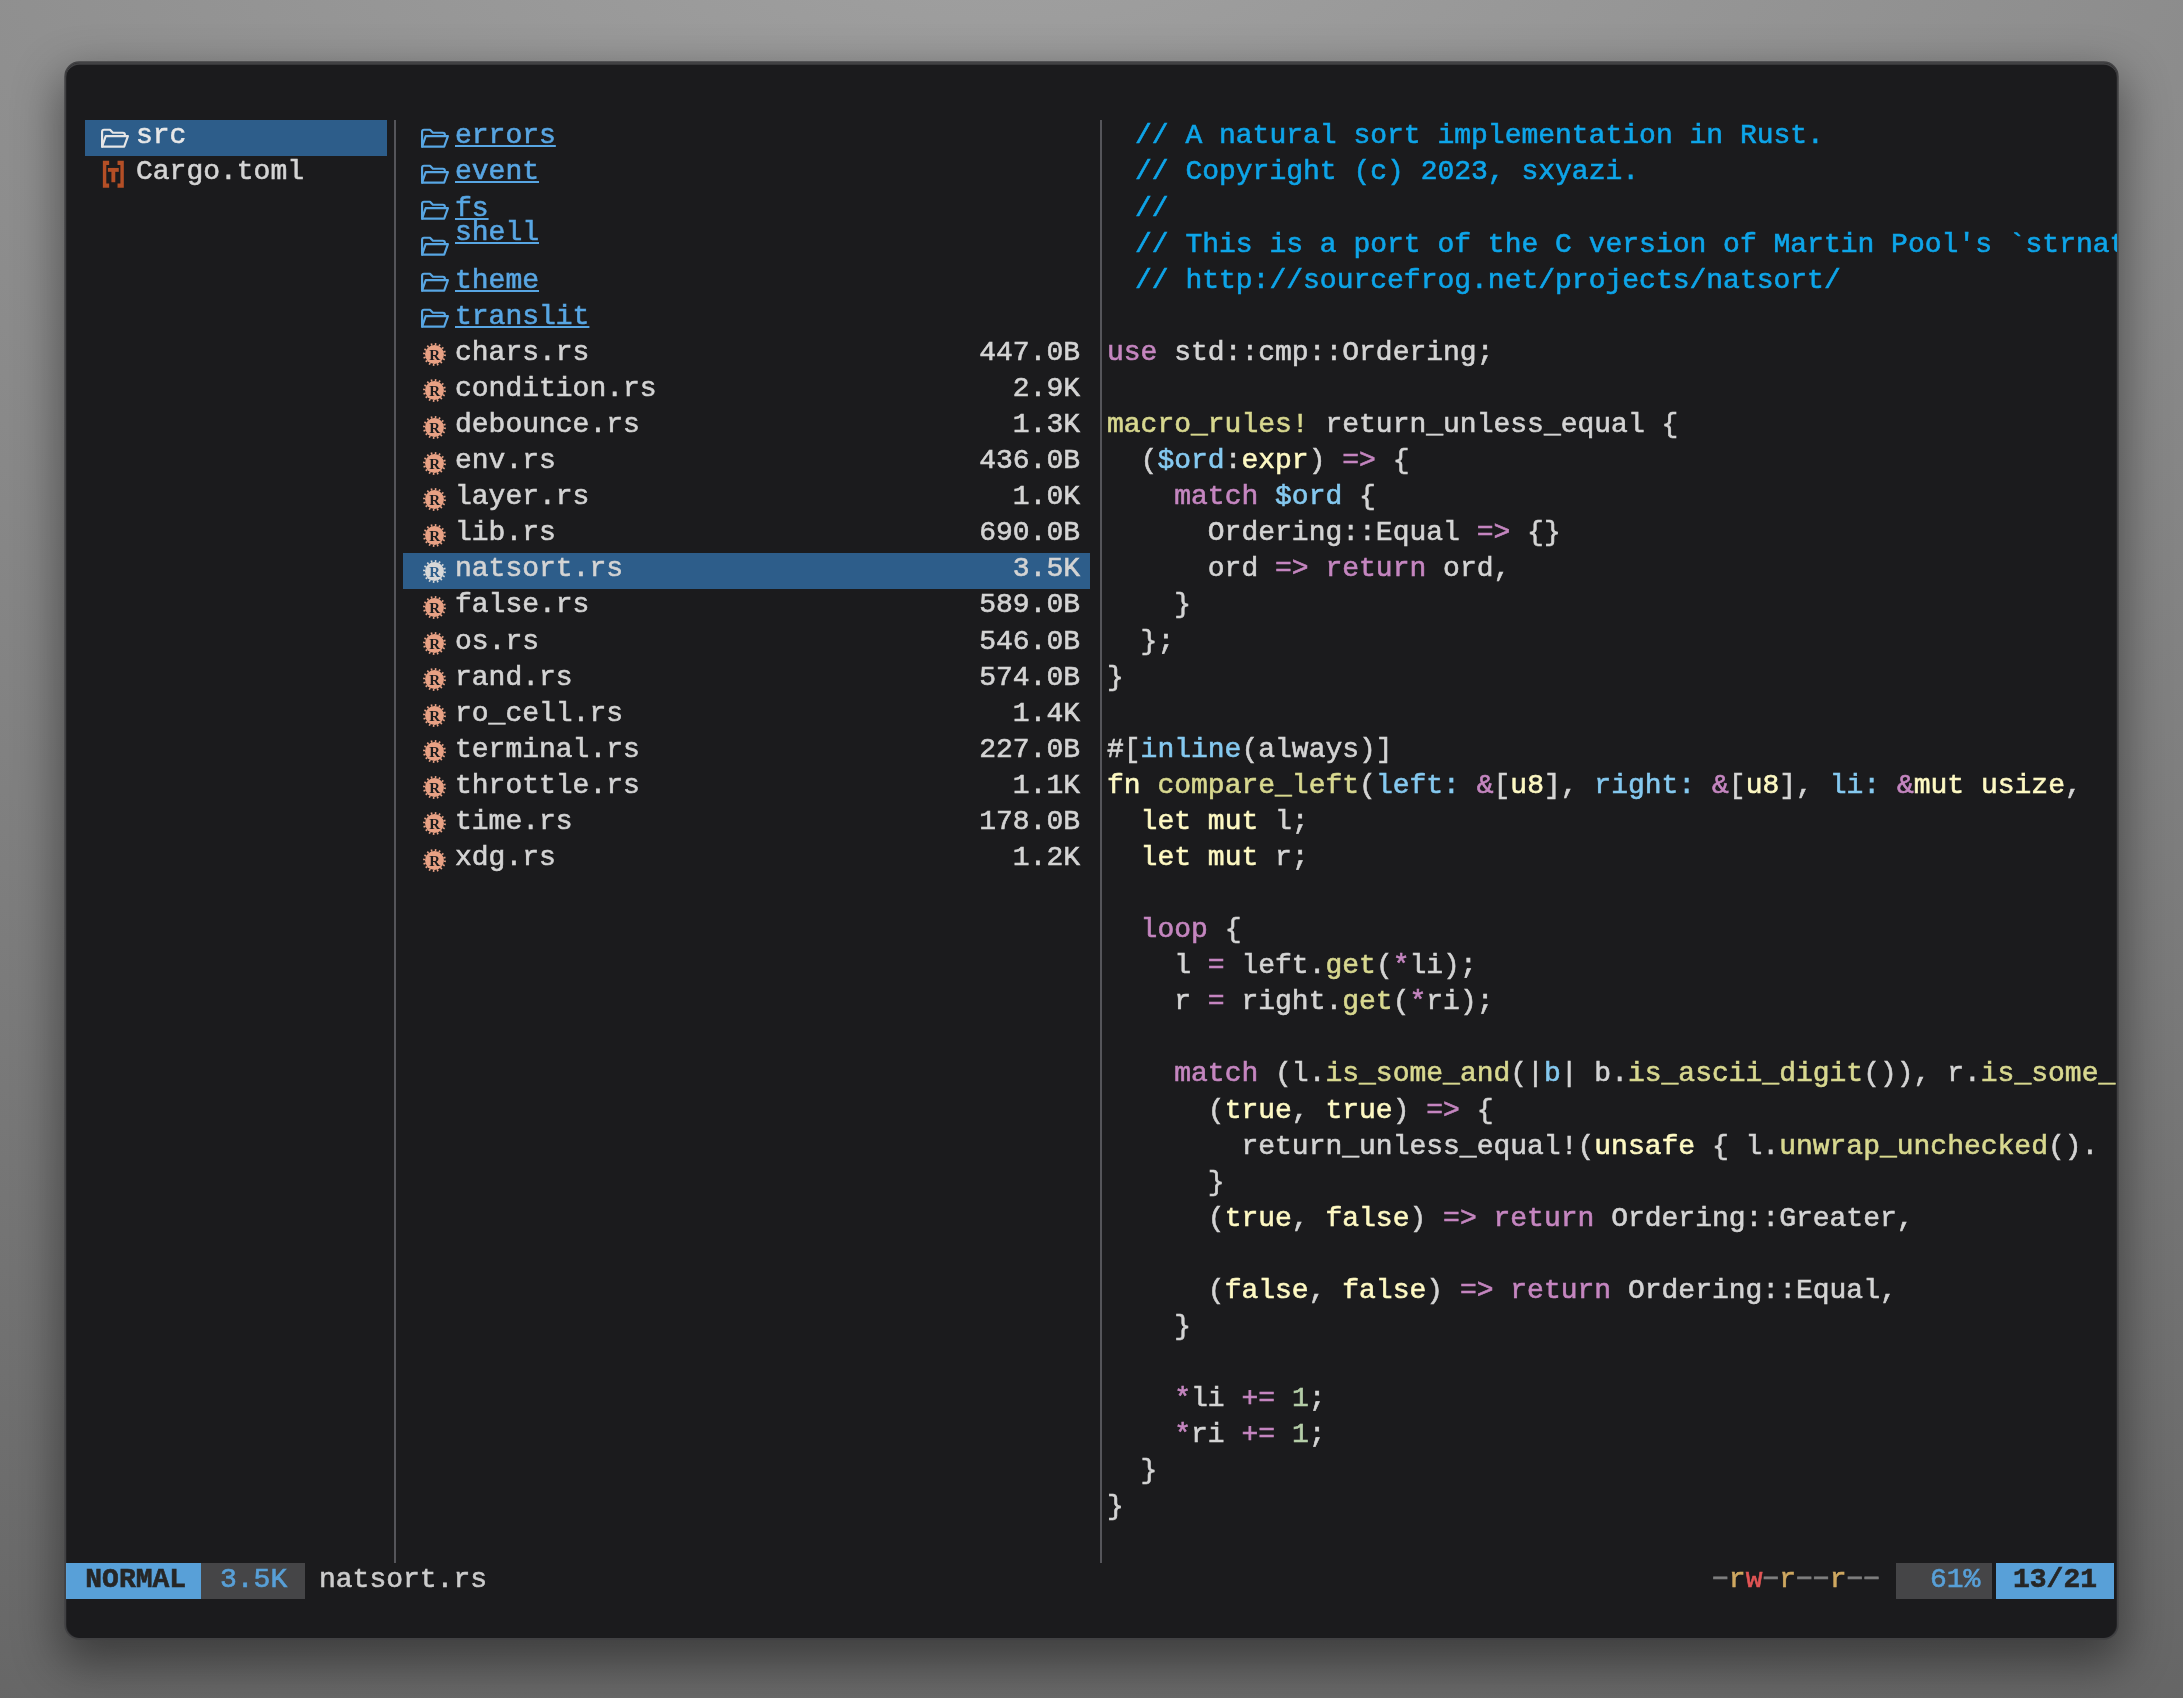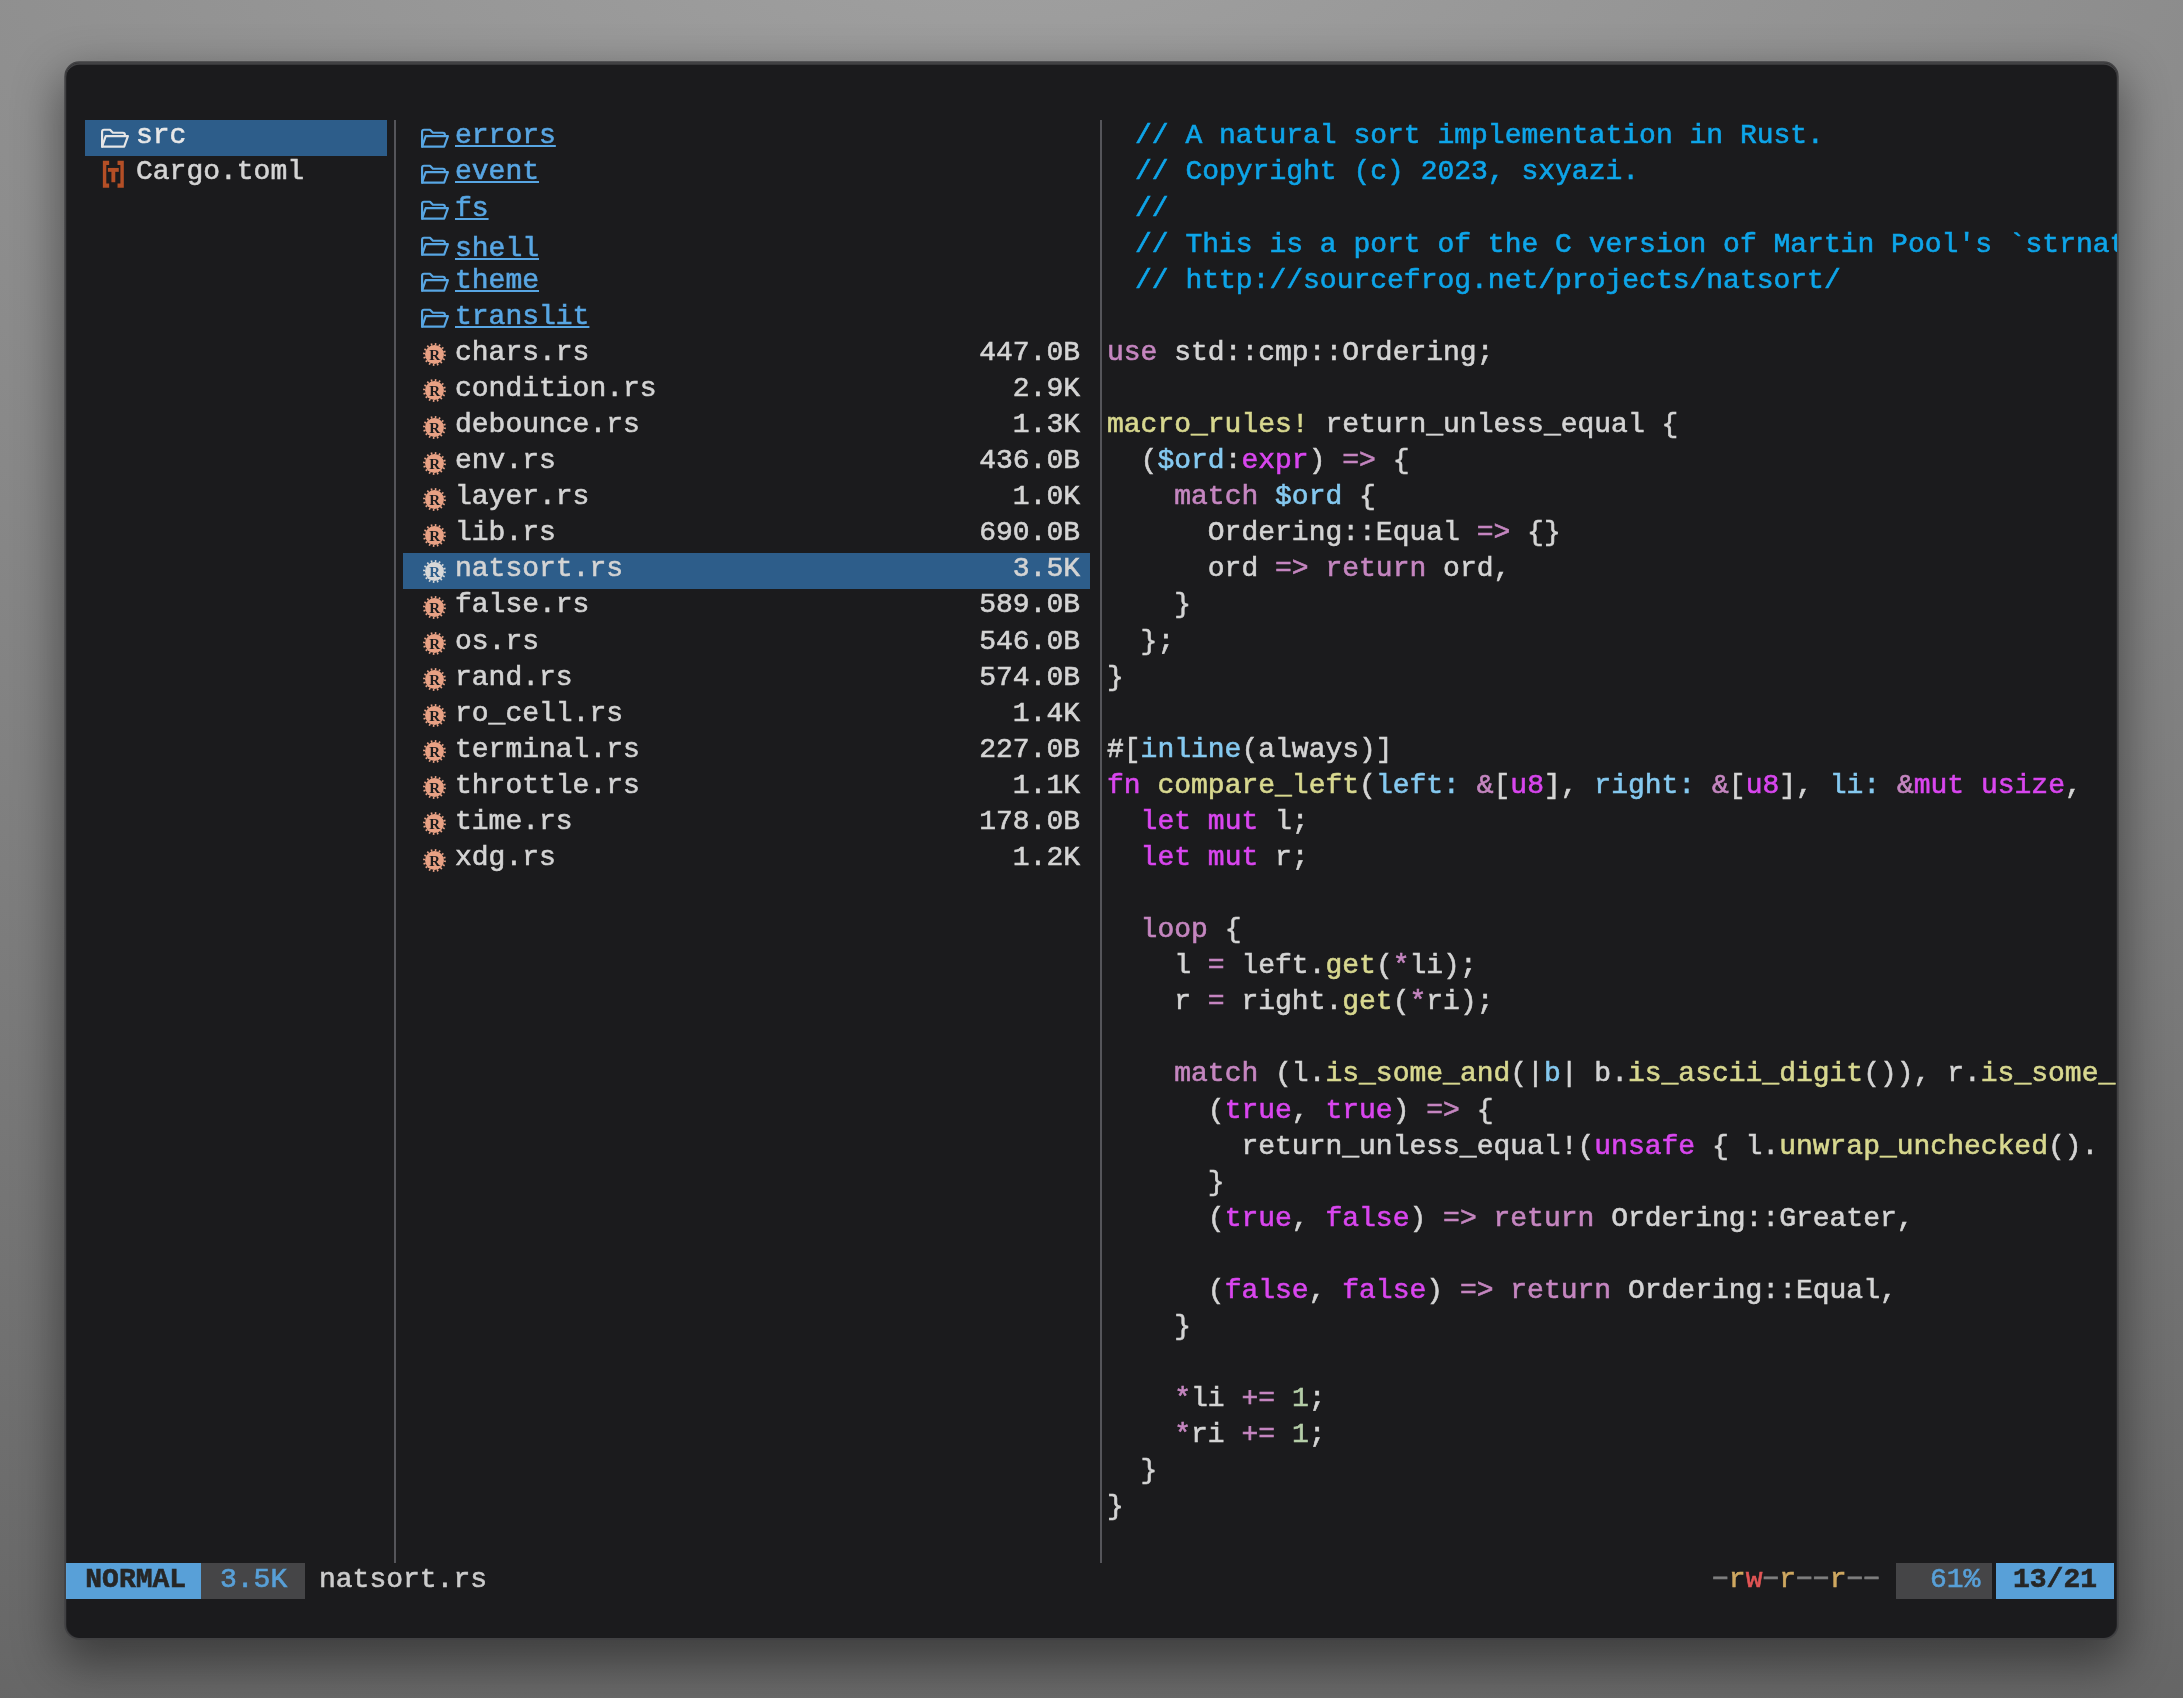--- a/index.html
+++ b/index.html
@@ -4,21 +4,21 @@
 body{width:2183px;height:1698px;overflow:hidden;position:relative;
  background:radial-gradient(165% 120% at 46% -8%, #a2a2a2 0%, #878787 42%, #636363 100%);
  font-family:"Liberation Mono",monospace;}
 #win{position:absolute;left:66px;top:63px;width:2051px;height:1575px;
  background:#1b1b1d;border-radius:13.4px;overflow:hidden;
  box-shadow:0 0 0 1.7px #414143, 0 18.5px 46px 6.7px rgba(0,0,0,.42);}
 .r{position:absolute;height:36px;line-height:36px;font-size:28px;white-space:pre;color:#d4d4d4;-webkit-text-stroke:0.6px currentColor;}
 .d{color:#58a6e3;text-decoration:underline;}
 .c{color:#0ea5e9;margin-left:28px;}
 .k{color:#c586c0;}
-.b{color:#d946ef;}
+.b{color:#fef9c3;}
 .p{color:#85c9f0;}
 .y{color:#d8d88f;text-align:right;}
 .g{color:#b5cea8;}
 .bar{position:absolute;background:#2d5d8a;}
 .sep{position:absolute;top:57px;width:1.7px;height:1443px;background:#55555a;}
 .ico{position:absolute;}
 .sz{position:absolute;height:36px;line-height:36px;font-size:28px;white-space:pre;color:#d4d4d4;right:1037px;-webkit-text-stroke:0.6px currentColor;}
 </style></head><body>
 <div id="win">
 
@@ -150,21 +150,21 @@
 <svg class="ico" style="left:356px;top:785px" width="25" height="25" viewBox="0 0 30 30">
       <circle cx="15" cy="15" r="12.4" fill="none" stroke="#e8a184" stroke-width="2.6" stroke-dasharray="1.9 2.97"></circle>
       <circle cx="15" cy="15" r="11.3" fill="#e8a184"></circle>
       <text x="15.2" y="21.6" text-anchor="middle" font-family="Liberation Serif" font-weight="bold" font-size="18" fill="#1b1b1d">R</text>
     </svg>
 <div class="r" style="left:70px;top:55px;color:#e8e8e8">src</div>
 <div class="r" style="left:70px;top:91px">Cargo.toml</div>
 <div class="r d" style="left:389px;top:55px">errors</div>
 <div class="r d" style="left:389px;top:91px">event</div>
 <div class="r d" style="left:389px;top:128px">fs</div>
-<div class="r d" style="left:389px;top:168px">shell</div>
+<div class="r d" style="left:389px;top:152px">shell</div>
 <div class="r d" style="left:389px;top:200px">theme</div>
 <div class="r d" style="left:389px;top:236px">translit</div>
 <div class="r" style="left:389px;top:272px">chars.rs</div>
 <div class="sz" style="top:272px">447.0B</div>
 <div class="r" style="left:389px;top:308px">condition.rs</div>
 <div class="sz" style="top:308px">2.9K</div>
 <div class="r" style="left:389px;top:344px">debounce.rs</div>
 <div class="sz" style="top:344px">1.3K</div>
 <div class="r" style="left:389px;top:380px">env.rs</div>
 <div class="sz" style="top:380px">436.0B</div>

